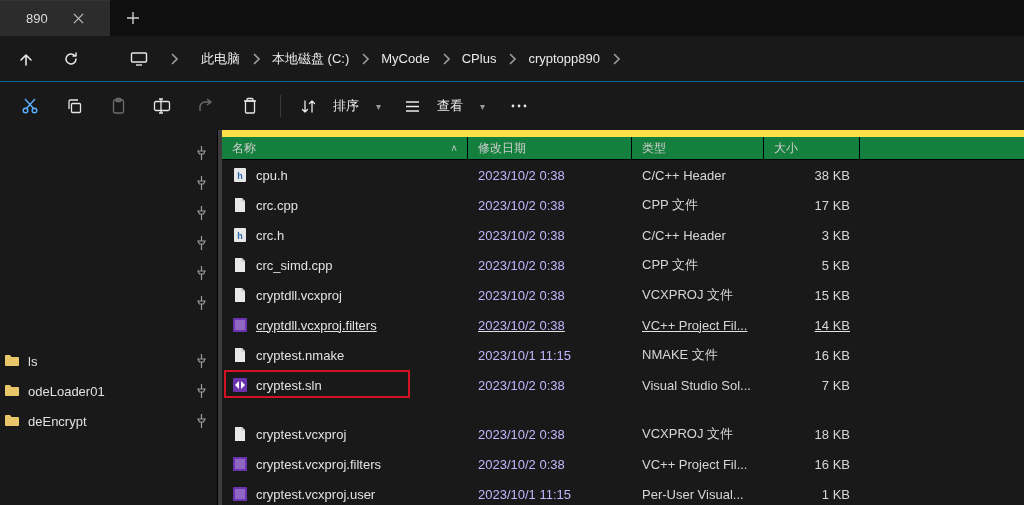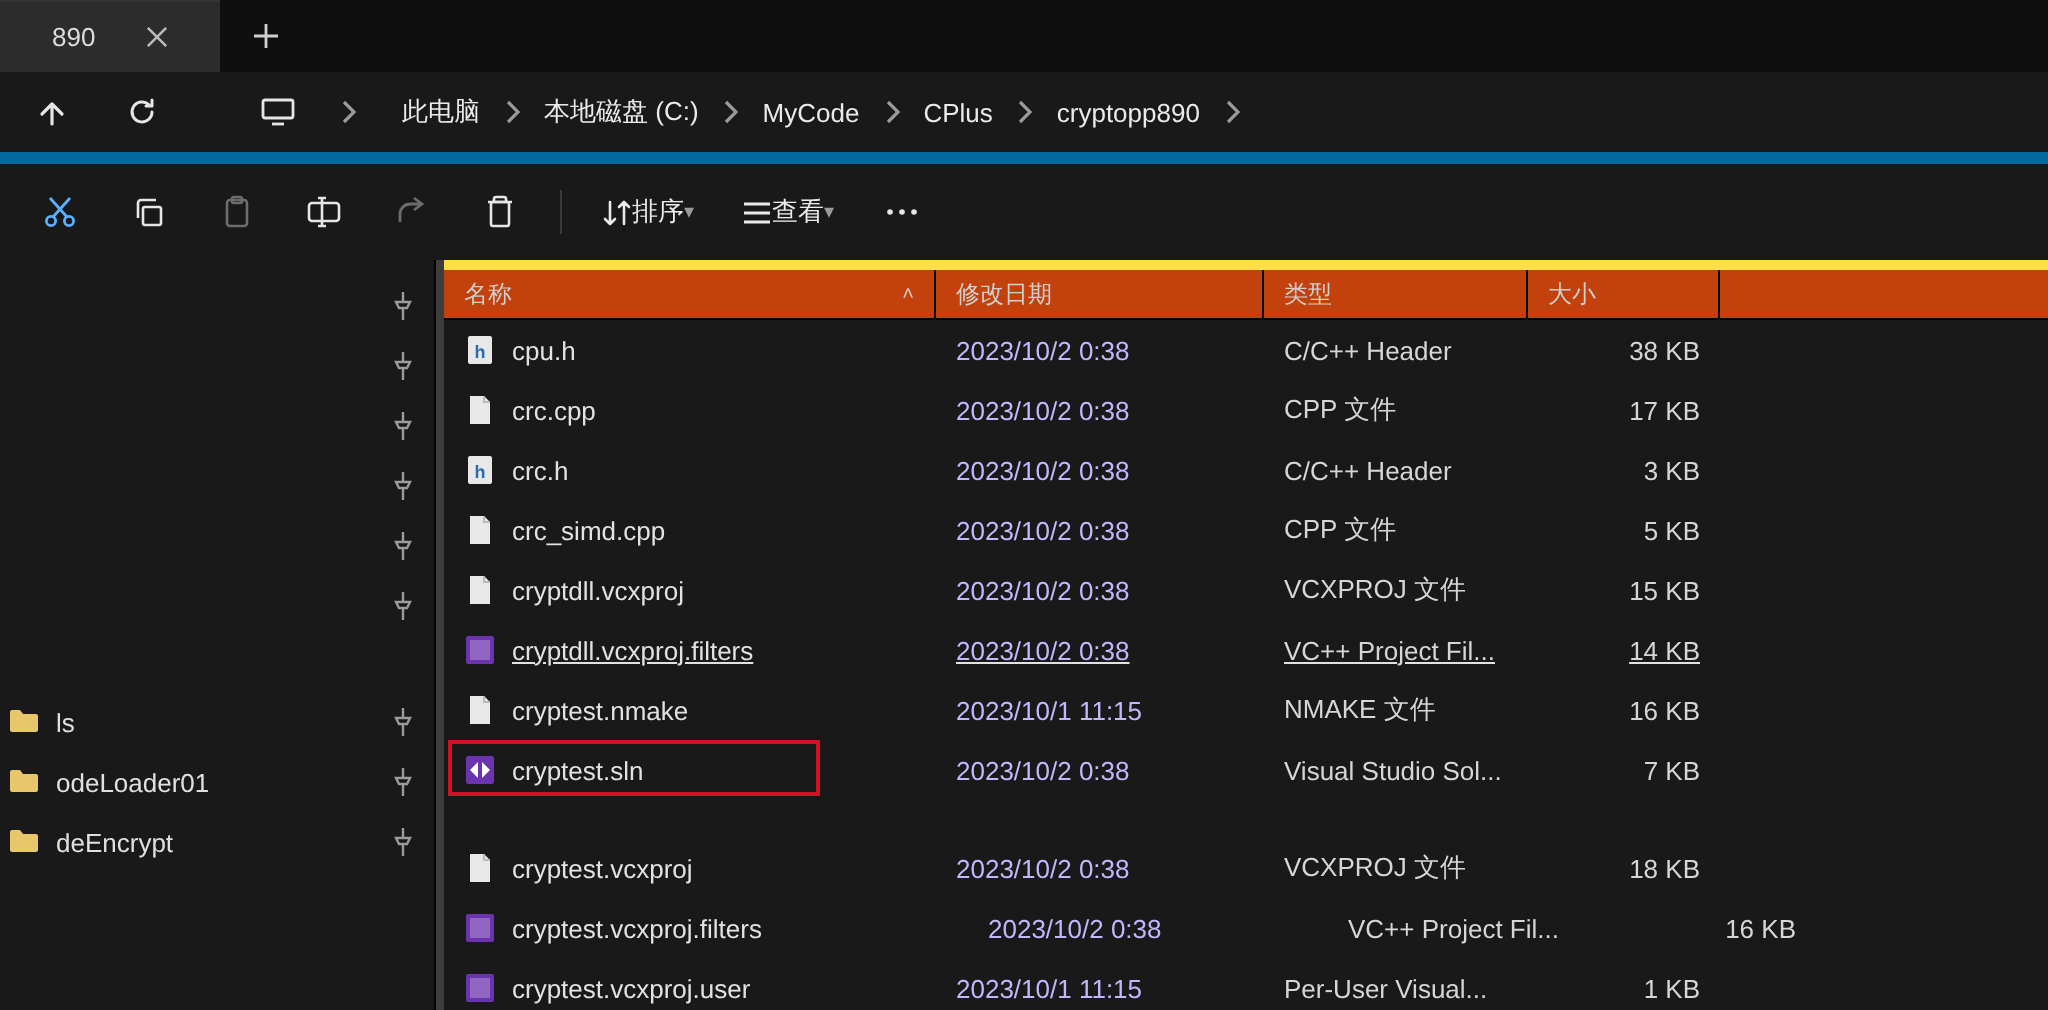--- a/index.html
+++ b/index.html
@@ -14,55 +14,55 @@
   
   .tabstrip{height:36px;background:#0f0f0f;display:flex;align-items:stretch}
   .tab{display:flex;align-items:center;gap:8px;padding:0 26px;background:#2c2c2c;
        border-top:1px solid #333;min-width:110px;color:#ddd}
   .tab .close{margin-left:auto;color:#bbb}
   .tab-add{display:flex;align-items:center;justify-content:center;width:46px;color:#cfcfcf}
   .tabstrip .spacer{flex:1}
 
   
   .navbar{height:46px;display:flex;align-items:center;padding:0 8px;gap:9px;
-          border-bottom:6px solid #0369a1}
+          border-bottom:1px solid #0369a1}
   .nav-btn{width:36px;height:36px;display:flex;align-items:center;justify-content:center;
            color:#e6e6e6;border-radius:4px}
   .vsep{width:1px;height:22px;background:#3a3a3a;margin:0 6px}
   .breadcrumbs{display:flex;align-items:center;gap:2px;flex:1;height:36px;padding-left:4px;
                font-size:13px}
   .crumb{padding:4px 6px;color:#eaeaea;white-space:nowrap}
   .chev{color:#9a9a9a;padding:0 4px}
 
   
   .toolbar{height:48px;display:flex;align-items:center;gap:4px;padding:0 10px}
   .tbtn{width:40px;height:38px;display:flex;align-items:center;justify-content:center;
         color:#e6e6e6;border-radius:4px}
   .tbtn.blue{color:#5ab0ff}
   .tbtn.dim{color:#6d6d6d}
-  .tbtn-text{display:flex;align-items:center;gap:0;padding:0 10px;height:38px;
+  .tbtn-text{display:flex;align-items:center;gap:17px;padding:0 10px;height:38px;
              color:#eaeaea;border-radius:4px}
   .tbtn-text .dd{color:#9a9a9a;font-size:10px}
 
   
   .body{display:flex;height:calc(505px - 36px - 46px - 48px);position:relative}
   .sidebar{width:218px;border-right:1px solid #000;padding-top:8px;overflow:hidden}
   .tree{display:flex;flex-direction:column}
   .tree-row{display:flex;align-items:center;height:30px;padding:0 10px;color:#e0e0e0}
   .tree-row .txt{flex:1;white-space:nowrap;overflow:hidden;text-overflow:ellipsis}
   .pin{color:#9b9b9b;margin-left:6px;font-size:12px}
   .folder-ico{width:16px;height:16px;margin-right:8px;flex:none}
   .indent-a{padding-left:44px}
   .tree-row.bottom{padding-left:4px}
 
   .divider-v{width:4px;background:#3d3d3d}
 
   .filepane{flex:1;display:flex;flex-direction:column;overflow:hidden}
-  .cols{display:flex;align-items:flex-start;height:30px;background:#c2410c;
-        border-top:5px solid #fde047;border-bottom:1px solid #000;font-size:12px;color:#cfcfcf}
+  .cols{display:flex;align-items:flex-start;height:30px;background:#15803d;
+        border-top:7px solid #fde047;border-bottom:1px solid #000;font-size:12px;color:#cfcfcf}
   .col{padding:0 10px;display:flex;align-items:center;height:100%;
        border-right:1px solid #000}
   .col.name{width:246px;position:relative}
   .col.date{width:164px}
   .col.type{width:132px}
   .col.size{width:96px;justify-content:flex-start}
   .sort-arrow{color:#cfcfcf;font-size:10px;margin-left:auto}
 
   .rows{flex:1;overflow:hidden}
   .row{display:flex;align-items:center;height:30px;color:#e2e2e2}
@@ -449,21 +449,21 @@
                 <path d="M3 1h7l3 3v11H3z" fill="#e8e8e8"></path>
                 <path d="M10 1v3h3" fill="none" stroke="#bababa"></path>
               </svg>
             </span>
             <span>cryptest.vcxproj</span>
           </div>
           <div class="c date">2023/10/2 0:38</div>
           <div class="c type">VCXPROJ 文件</div>
           <div class="c size">18 KB</div>
         </div>
-        <div class="row" style="position: relative; gap: 16px;">
+        <div class="row" style="position: relative;">
           <div class="c name">
             <span>
               <svg class="file-ico" viewBox="0 0 16 16">
                 <rect x="1" y="1" width="14" height="14" rx="1" fill="#6c33af"></rect>
                 <rect x="3" y="3" width="10" height="10" fill="#fff" opacity=".25"></rect>
               </svg>
             </span>
             <span>cryptest.vcxproj.filters</span>
           </div>
           <div class="c date">2023/10/2 0:38</div>

